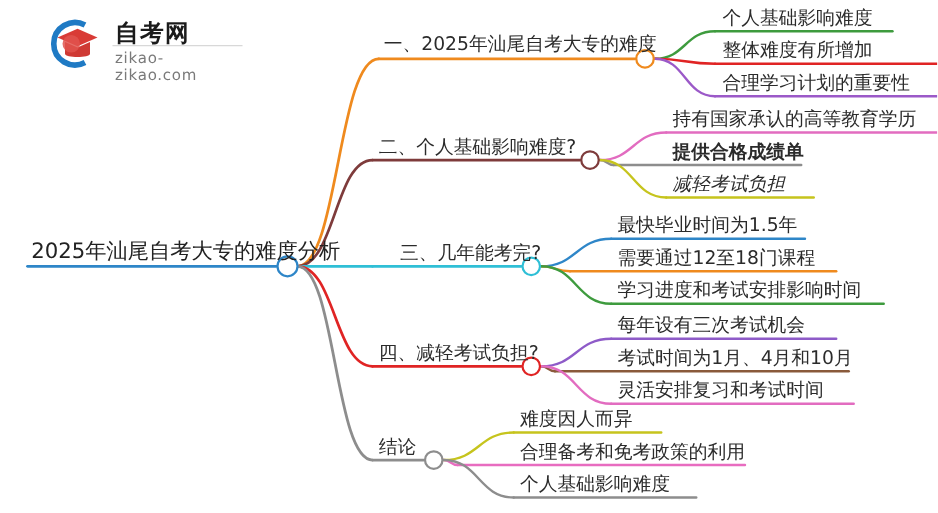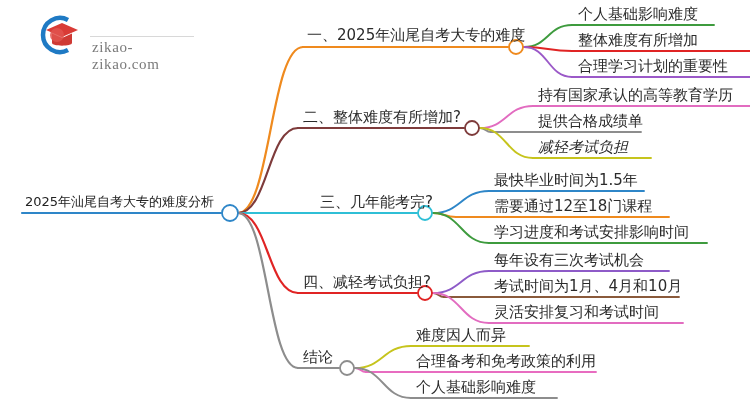--- a/index.html
+++ b/index.html
@@ -26,21 +26,21 @@
   }
   .label {
     position: absolute;
     white-space: nowrap;
     color: #2b2b2b;
     font-size: 15px;
     line-height: 17px;
     letter-spacing: 0px;
   }
   .label.root {
-    font-size: 13px;
+    font-size: 17px;
     color: #222222;
   }
   .logo-wrap {
     position: absolute;
     left: 26px;
     top: 12px;
     width: 170px;
     height: 48px;
   }
   .logo-text-cn {
@@ -49,24 +49,23 @@
     top: 2px;
     font-size: 19px;
     font-weight: bold;
     color: #1b1b1b;
     letter-spacing: 1px;
   }
   .logo-text-en {
     position: absolute;
     left: 66px;
     top: 27px;
-    font-size: 15px;
+    font-size: 12px;
     color: #7a7a7a;
     letter-spacing: 0.6px;
-    font-family: Liberation Serif, serif;
   }
   .logo-rule {
     position: absolute;
     left: 64px;
     top: 24px;
     width: 104px;
     height: 1px;
     background: #d8d8d8;
   }
 </style>
@@ -76,20 +75,21 @@
 <div id="stage">
 
   <div class="logo-wrap">
     <svg width="62" height="46" viewBox="0 0 62 46">
       <path d="M42 8 A17 17 0 1 0 42 38" fill="none" stroke="#1f7ac4" stroke-width="4.5"></path>
       <path d="M20 18 L36 11 L52 18 L36 25 Z" fill="#d93b36"></path>
       <path d="M26 21.5 L26 31 C26 34.5 46 34.5 46 31 L46 21.5 L36 26 Z" fill="#cf3a34"></path>
       <circle cx="31" cy="23" r="7" fill="#e0544e" opacity="0.85"></circle>
     </svg>
     <div class="logo-rule"></div>
+    <div class="logo-text-cn">自考网</div>
     <div class="logo-text-en">zikao-zikao.com</div>
   </div>
 
   <svg id="wires" viewBox="0 0 750 410">
       <path d="M 22 213 L 221 213" fill="none" stroke="#2e86c8" stroke-width="2.2" stroke-linecap="round"></path>
       <path d="M 238 213 C 270.5 213, 270.5 47, 303 47" fill="none" stroke="#ef8a1e" stroke-width="2.2" stroke-linecap="round"></path>
       <path d="M 303 47 L 508 47" fill="none" stroke="#ef8a1e" stroke-width="2.2" stroke-linecap="round"></path>
       <path d="M 524 47 C 548 47, 548 25, 572 25" fill="none" stroke="#3e9b3e" stroke-width="1.9" stroke-linecap="round"></path>
       <path d="M 572 25 L 714 25" fill="none" stroke="#3e9b3e" stroke-width="1.9" stroke-linecap="round"></path>
       <path d="M 524 47 C 548 47, 548 51, 572 51" fill="none" stroke="#e02424" stroke-width="1.9" stroke-linecap="round"></path>
@@ -135,23 +135,23 @@
       <circle cx="347" cy="368" r="7" fill="#ffffff" stroke="#8d8d8d" stroke-width="1.8"></circle>
       <circle cx="230" cy="213" r="8" fill="#ffffff" stroke="#2e86c8" stroke-width="1.8"></circle>
     </svg>
 
   <div id="labels">
       <div class="label root" style="left: 25px; top: 193px;">2025年汕尾自考大专的难度分析</div>
       <div class="label" style="left: 307px; top: 27px;">一、2025年汕尾自考大专的难度</div>
       <div class="label" style="left: 578px; top: 6px;">个人基础影响难度</div>
       <div class="label" style="left: 578px; top: 32px;">整体难度有所增加</div>
       <div class="label" style="left: 578px; top: 58px;">合理学习计划的重要性</div>
-      <div class="label" style="left: 303px; top: 109px;">二、整体难度有所增加?</div>
+      <div class="label" style="left: 303px; top: 109px;">二、个人基础影响难度?</div>
       <div class="label" style="left: 538px; top: 87px;">持有国家承认的高等教育学历</div>
-      <div class="label" style="left: 538px; top: 113px;">提供合格成绩单</div>
+      <div class="label" style="left: 538px; top: 113px; font-weight: bold;">提供合格成绩单</div>
       <div class="label" style="left: 538px; top: 139px; font-style: italic;">减轻考试负担</div>
       <div class="label" style="left: 320px; top: 194px;">三、几年能考完?</div>
       <div class="label" style="left: 494px; top: 172px;">最快毕业时间为1.5年</div>
       <div class="label" style="left: 494px; top: 198px;">需要通过12至18门课程</div>
       <div class="label" style="left: 494px; top: 224px;">学习进度和考试安排影响时间</div>
       <div class="label" style="left: 303px; top: 274px;">四、减轻考试负担?</div>
       <div class="label" style="left: 494px; top: 252px;">每年设有三次考试机会</div>
       <div class="label" style="left: 494px; top: 278px;">考试时间为1月、4月和10月</div>
       <div class="label" style="left: 494px; top: 304px;">灵活安排复习和考试时间</div>
       <div class="label" style="left: 303px; top: 349px;">结论</div>

